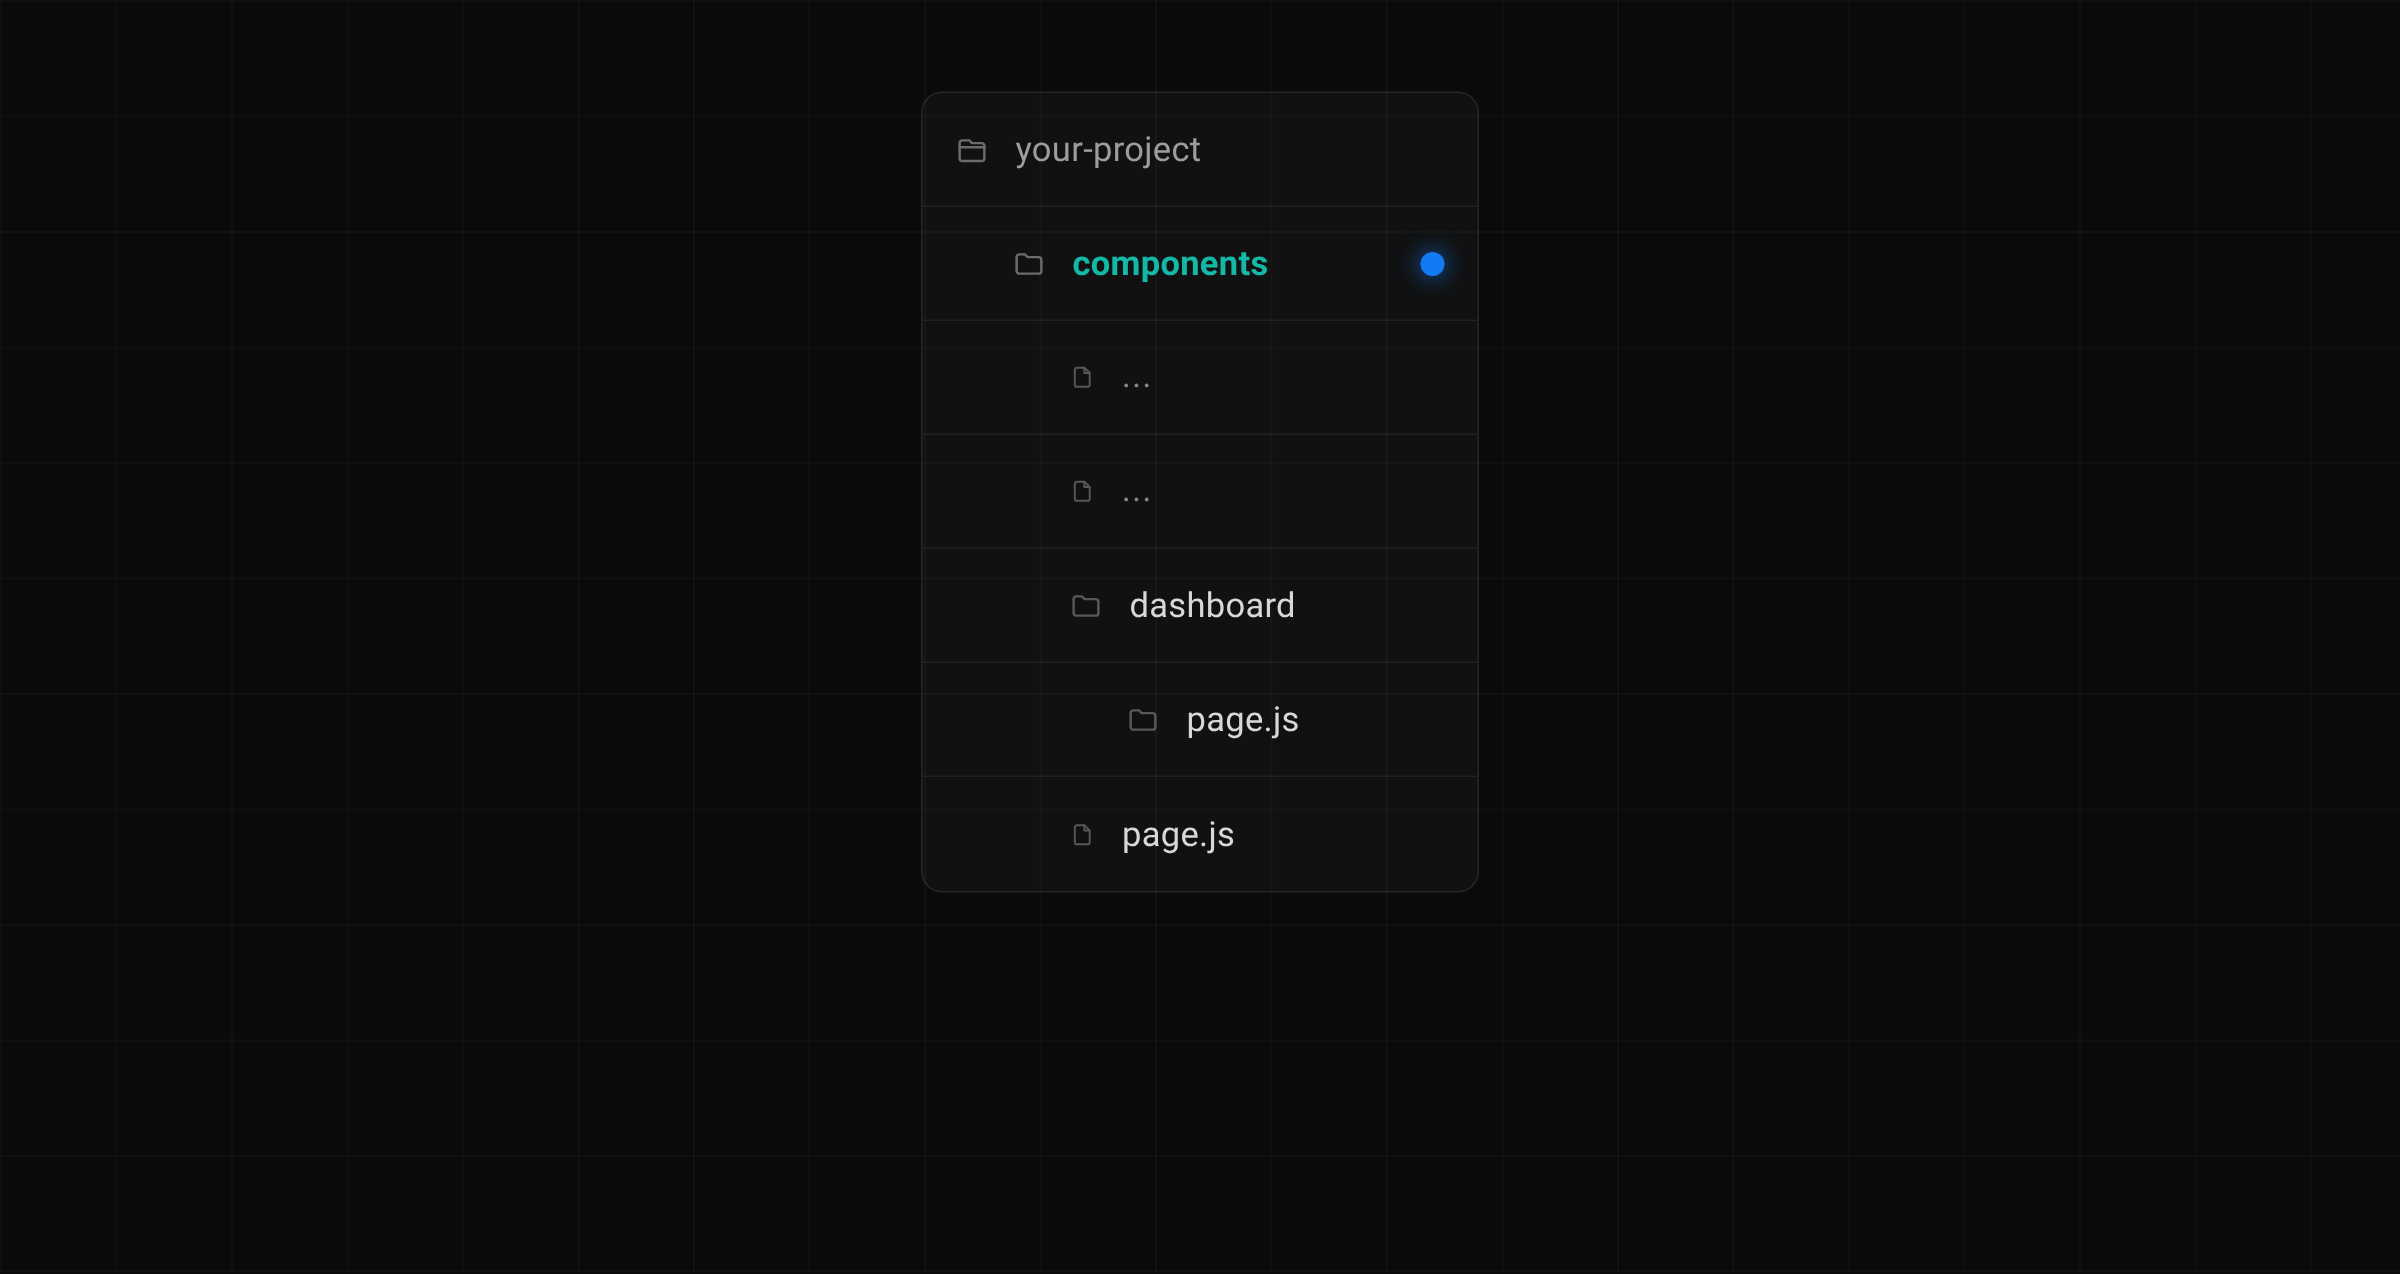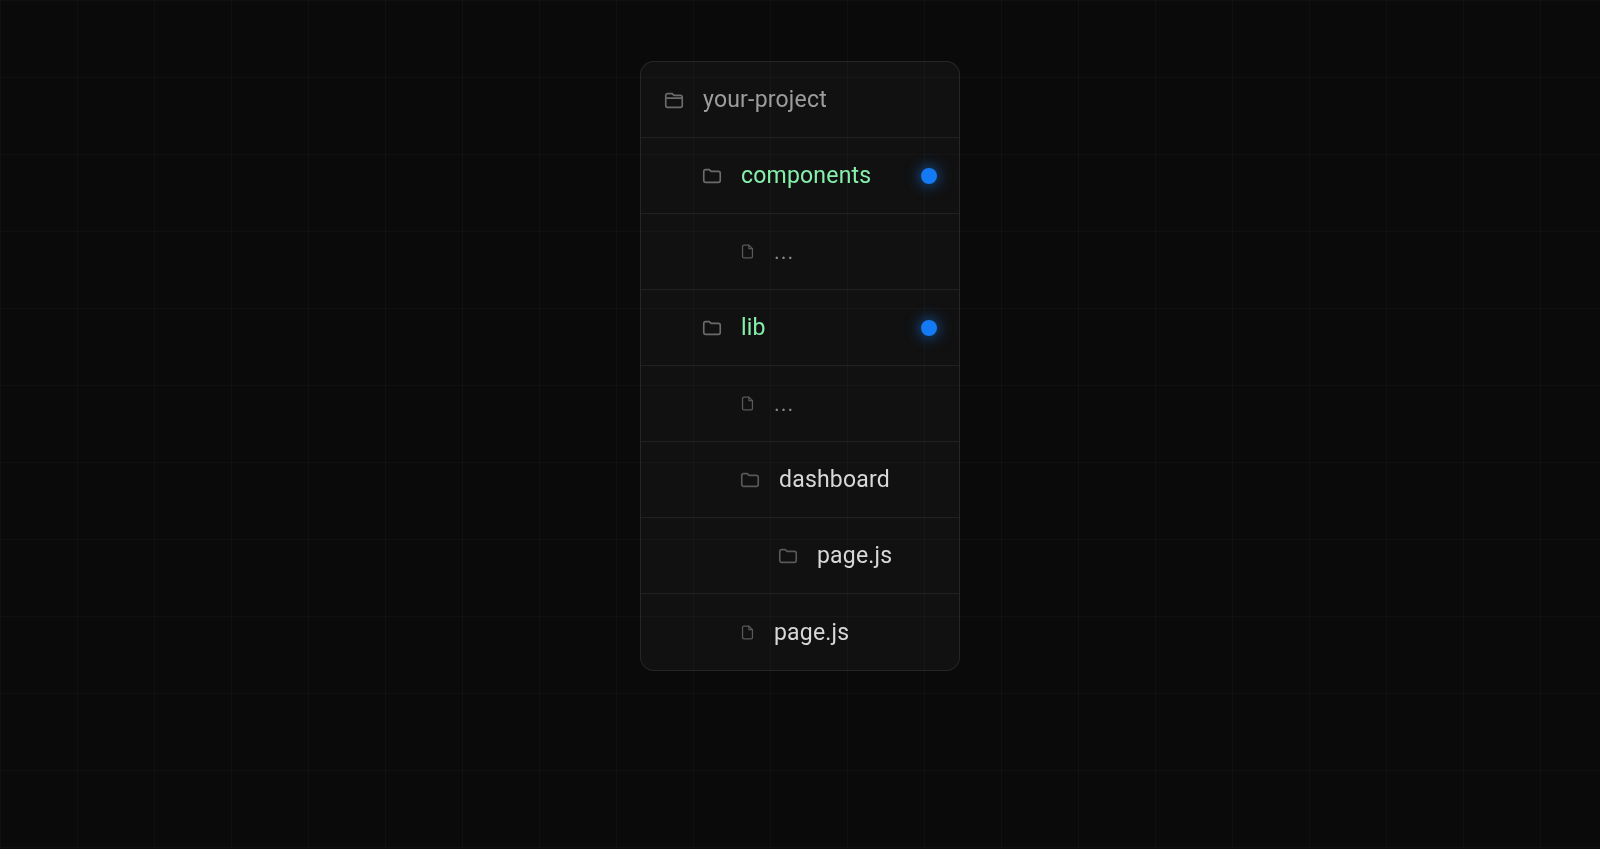--- a/index.html
+++ b/index.html
@@ -28,21 +28,21 @@
       inset: 0;
       background-image:
         linear-gradient(rgba(255,255,255,0.025) 1px, transparent 1px),
         linear-gradient(90deg, rgba(255,255,255,0.025) 1px, transparent 1px);
       background-size: 77px 77px;
       background-position: 0 0;
       pointer-events: none;
     }
 
     .panel {
-      width: 320px;
+      width: 372px;
       background: rgba(255,255,255,0.03);
       border: 1px solid rgba(255,255,255,0.09);
       border-radius: 14px;
       overflow: hidden;
       position: relative;
       z-index: 1;
     }
 
     .row {
       display: flex;
@@ -88,22 +88,22 @@
 
     .label {
       font-size: 23px;
       color: #d8d8d8;
       letter-spacing: 0.2px;
     }
     .label-muted {
       color: #9d9d9d;
     }
     .label-bold {
-      font-weight: 400;
-      color: #86efac;
+      font-weight: 700;
+      color: #14b8a6;
     }
     .label-ellipsis {
       color: #888;
       font-size: 22px;
       letter-spacing: 1px;
     }
 
     .indent-0 { padding-left: 22px; padding-right: 22px; }
     .indent-1 { padding-left: 60px; padding-right: 22px; }
     .indent-2 { padding-left: 98px; padding-right: 22px; }
@@ -155,31 +155,20 @@
       <span class="icon icon-small">
         <svg viewBox="0 0 24 24" fill="none" stroke-width="1.8" stroke-linecap="round" stroke-linejoin="round">
           <path d="M14 3H7a2 2 0 0 0-2 2v14a2 2 0 0 0 2 2h10a2 2 0 0 0 2-2V8l-5-5z"></path>
           <path d="M14 3v5h5"></path>
         </svg>
       </span>
       <span class="label label-ellipsis">...</span>
     </div>
   </div>
 
-  <div class="row">
-    <div class="row-content indent-1">
-      <span class="icon icon-dim">
-        <svg viewBox="0 0 24 24" fill="none" stroke-width="1.8" stroke-linecap="round" stroke-linejoin="round">
-          <path d="M3 7a2 2 0 0 1 2-2h4l2 2h8a2 2 0 0 1 2 2v8a2 2 0 0 1-2 2H5a2 2 0 0 1-2-2V7z"></path>
-        </svg>
-      </span>
-      <span class="label label-bold">lib</span>
-    </div>
-    <span class="dot"></span>
-  </div>
 
   <div class="row">
     <div class="row-content indent-2">
       <span class="icon icon-small">
         <svg viewBox="0 0 24 24" fill="none" stroke-width="1.8" stroke-linecap="round" stroke-linejoin="round">
           <path d="M14 3H7a2 2 0 0 0-2 2v14a2 2 0 0 0 2 2h10a2 2 0 0 0 2-2V8l-5-5z"></path>
           <path d="M14 3v5h5"></path>
         </svg>
       </span>
       <span class="label label-ellipsis">...</span>

